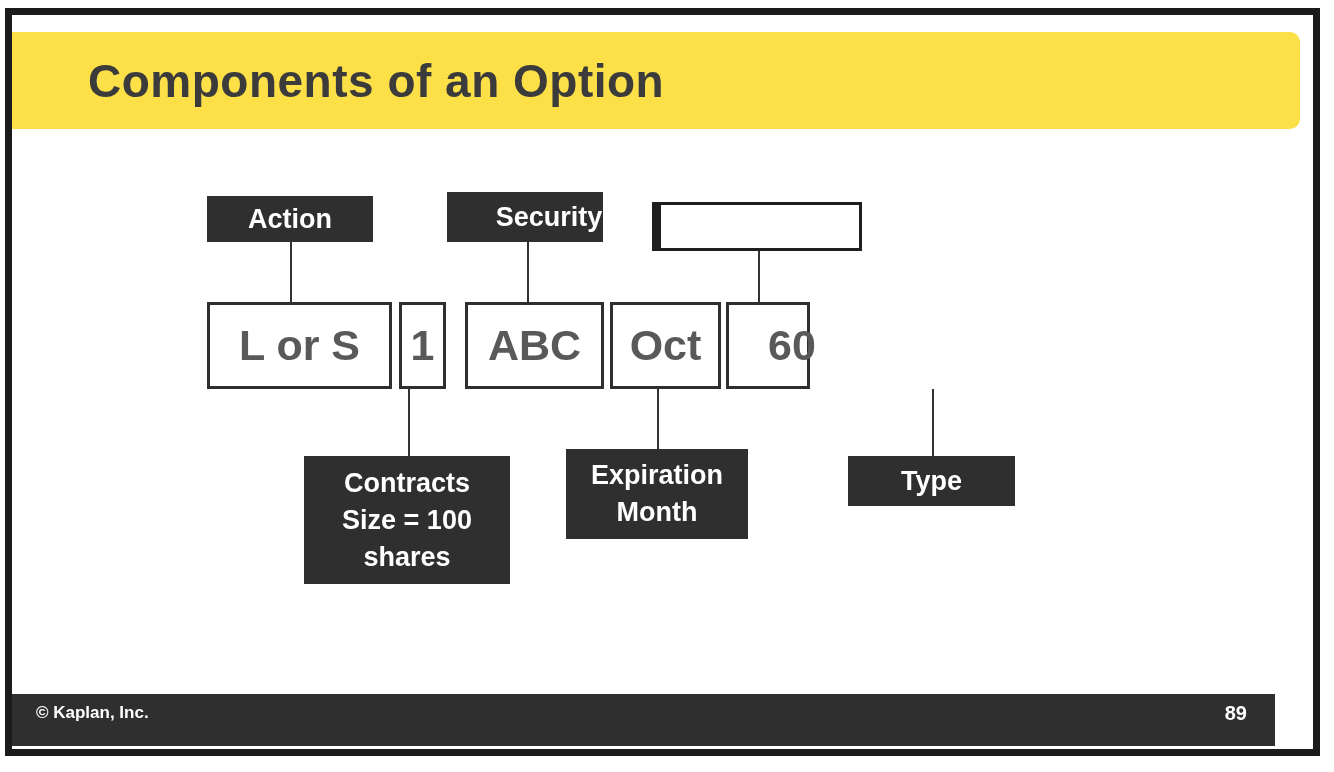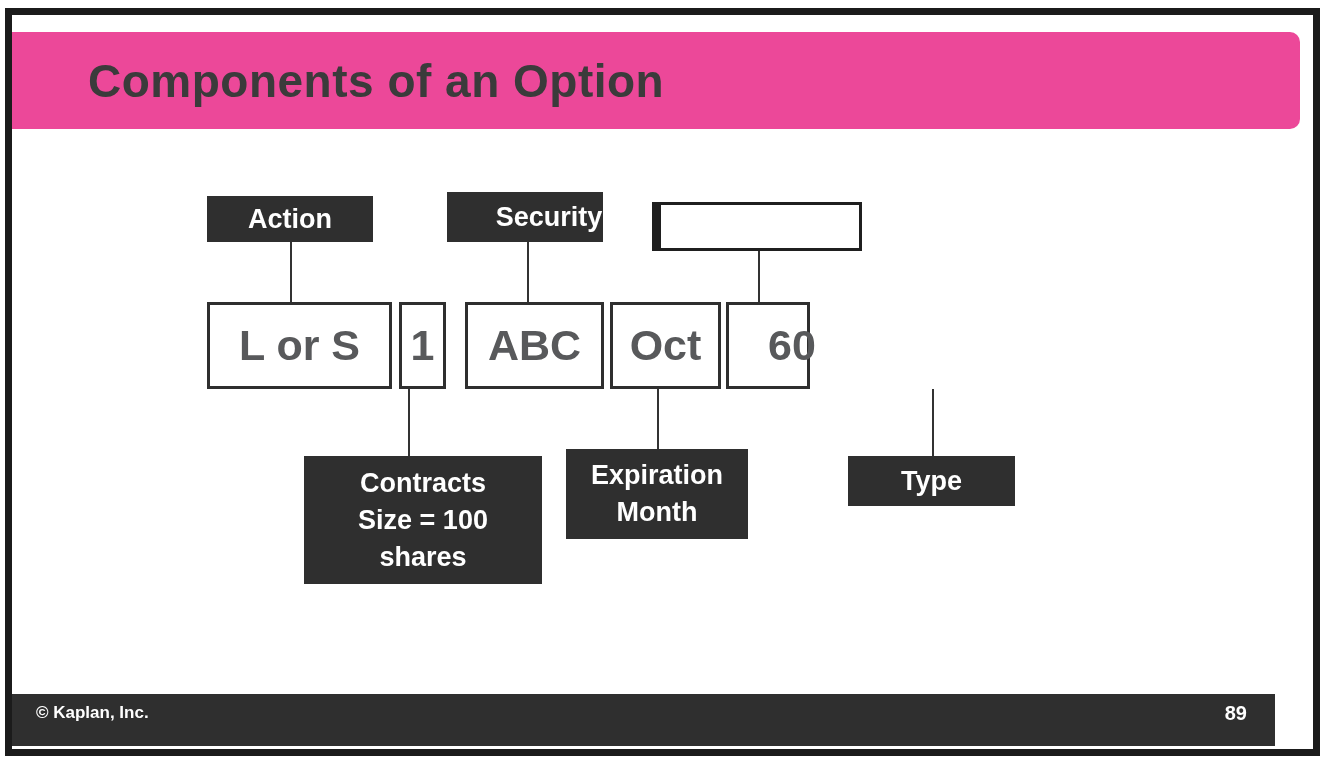--- a/index.html
+++ b/index.html
@@ -24,21 +24,21 @@
     border: 7px solid #1b1b1b;
     box-sizing: border-box;
     background: #ffffff;
   }
   .title-banner {
     position: absolute;
     left: 12px;
     top: 32px;
     width: 1288px;
     height: 97px;
-    background: #ec4899;
+    background: #fde047;
     border-radius: 0 10px 10px 0;
     display: flex;
     align-items: center;
   }
   .title-text {
     padding-left: 76px;
     font-size: 46px;
     font-weight: bold;
     color: #3b3b3b;
     letter-spacing: 0.5px;
@@ -57,21 +57,21 @@
     box-sizing: border-box;
   }
   .dark-label .line {
     display: block;
     font-size: 27px;
     line-height: 37px;
     white-space: nowrap;
   }
   .label-action    { left: 207px; top: 196px; width: 166px; height: 46px; }
   .label-security  { left: 447px; top: 192px; width: 156px; height: 50px; padding-left: 48px; }
-  .label-contracts { left: 304px; top: 456px; width: 238px; height: 128px; }
+  .label-contracts { left: 304px; top: 456px; width: 206px; height: 128px; }
   .label-expiration{ left: 566px; top: 449px; width: 182px; height: 90px; }
   .label-type      { left: 848px; top: 456px; width: 167px; height: 50px; }
 
   .empty-box {
     position: absolute;
     left: 652px;
     top: 202px;
     width: 210px;
     height: 49px;
     background: #ffffff;

